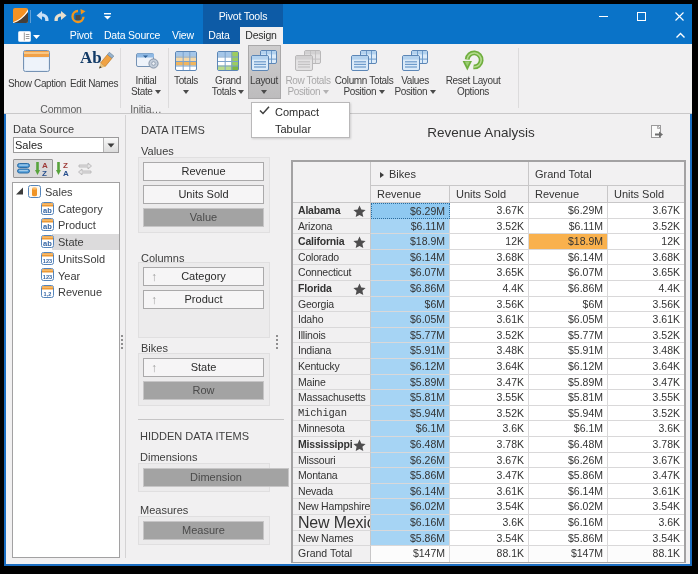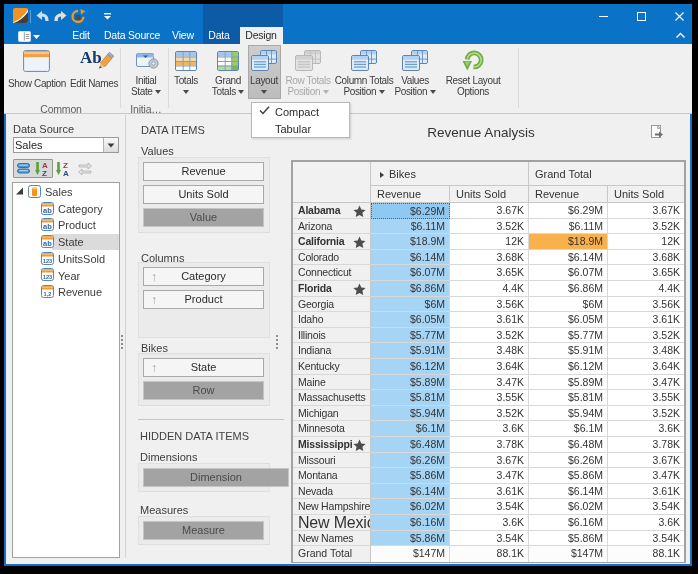--- a/index.html
+++ b/index.html
@@ -43,39 +43,40 @@
       <svg class="abs" style="left:66px;top:5px" width="16" height="15">
         <rect x="5.5" y="6" width="5" height="5" fill="#4c4c4c"></rect>
         <path d="M8 2 A5.5 5.5 0 1 0 13.5 7.8" stroke="#f3971d" stroke-width="2.3" fill="none"></path>
         <polygon points="10.5,0 15.5,2.3 11,5.5" fill="#f3971d"></polygon>
       </svg>
       <svg class="abs" style="left:99px;top:9px" width="9" height="7">
         <rect x="1" y="0" width="7" height="1.4" fill="#fff"></rect>
         <polygon points="1,3 8,3 4.5,6.5" fill="#fff"></polygon>
       </svg>
       <div class="abs" style="left:199px;top:0;width:80px;height:23px;background:#0d5ba6"></div>
+      <div class="abs" style="left:199px;top:0;width:80px;height:23px;line-height:24px;font-size:10.5px;letter-spacing:-0.2px;color:#fff;text-align:center">Pivot Tools</div>
       <div class="abs" style="left:595px;top:12px;width:9px;height:1px;background:#fff"></div>
       <div class="abs" style="left:633px;top:8px;width:9px;height:9px;border:1px solid #fff"></div>
       <svg class="abs" style="left:671px;top:8px" width="9" height="9">
         <path d="M0.5 0.5 L8.5 8.5 M8.5 0.5 L0.5 8.5" stroke="#fff" stroke-width="1.1"></path>
       </svg>
       <div class="tabrow"></div>
       <div class="abs" style="left:199px;top:23px;width:37px;height:17px;background:#0d5ba6"></div>
       <div class="abs" style="left:236px;top:23px;width:43px;height:17px;background:#f1f0f1"></div>
       <svg class="abs" style="left:14px;top:27px" width="13" height="11">
         <rect x="0.5" y="0.5" width="12" height="10" rx="1" fill="#fff" stroke="#cfe2f4"></rect>
         <rect x="5.8" y="1.5" width="1" height="8" fill="#9b9b9b"></rect>
         <rect x="7.8" y="3" width="3.6" height="1" fill="#9b9b9b"></rect>
         <rect x="7.8" y="5" width="3.6" height="1" fill="#9b9b9b"></rect>
         <rect x="7.8" y="7" width="3.6" height="1" fill="#9b9b9b"></rect>
       </svg>
       <svg class="abs" style="left:29px;top:31px" width="7" height="5">
         <polygon points="0,0 7,0 3.5,4" fill="#fff"></polygon>
       </svg>
-      <div class="tabtxt" style="left:32px;width:90px;color:#fff">Edit</div>
+      <div class="tabtxt" style="left:32px;width:90px;color:#fff">Pivot</div>
       <div class="tabtxt" style="left:83px;width:90px;color:#fff">Data Source</div>
       <div class="tabtxt" style="left:134px;width:90px;color:#fff">View</div>
       <div class="tabtxt" style="left:170px;width:90px;color:#fff">Data</div>
       <div class="tabtxt" style="left:212px;width:90px;color:#2b2b2b">Design</div>
       <svg class="abs" style="left:671px;top:28px" width="11" height="7">
         <path d="M1.5 5.5 L5.5 1.5 L9.5 5.5" stroke="#fff" stroke-width="1.4" fill="none"></path>
       </svg>
       <div class="ribbon"></div>
       <div class="abs" style="left:244px;top:41px;width:33px;height:54px;background:linear-gradient(#cecdce,#bdbcbd);border:1px solid #a9a8a9"></div>
       <svg class="abs" style="left:19px;top:46px" width="27" height="22">
@@ -395,21 +396,21 @@
       <div class="abs" style="left:289px;top:370.6px;width:78px;height:15.6px;background:#f1f0f1;font-size:10.5px;color:#333;line-height:15.6px;overflow:hidden;white-space:nowrap;letter-spacing:-0.2px;padding-left:5px;border-right:1px solid #c8c7c8;border-bottom:1px solid #d9d8d9;">Maine</div>
       <div class="abs" style="left:367px;top:370.6px;width:79px;height:15.6px;background:#a6d4f4;font-size:10.5px;color:#333;line-height:15.6px;overflow:hidden;white-space:nowrap;text-align:right;padding-right:4px;border-right:1px solid #d9d8d9;border-bottom:1px solid #d9d8d9;">$5.89M</div>
       <div class="abs" style="left:446px;top:370.6px;width:79px;height:15.6px;background:#fff;font-size:10.5px;color:#333;line-height:15.6px;overflow:hidden;white-space:nowrap;text-align:right;padding-right:4px;border-right:1px solid #d9d8d9;border-bottom:1px solid #d9d8d9;">3.47K</div>
       <div class="abs" style="left:525px;top:370.6px;width:79px;height:15.6px;background:#fff;font-size:10.5px;color:#333;line-height:15.6px;overflow:hidden;white-space:nowrap;text-align:right;padding-right:4px;border-right:1px solid #d9d8d9;border-bottom:1px solid #d9d8d9;">$5.89M</div>
       <div class="abs" style="left:604px;top:370.6px;width:76px;height:15.6px;background:#fff;font-size:10.5px;color:#333;line-height:15.6px;overflow:hidden;white-space:nowrap;text-align:right;padding-right:4px;border-bottom:1px solid #d9d8d9;">3.47K</div>
       <div class="abs" style="left:289px;top:386.2px;width:78px;height:15.6px;background:#f1f0f1;font-size:10.5px;color:#333;line-height:15.6px;overflow:hidden;white-space:nowrap;letter-spacing:-0.2px;padding-left:5px;border-right:1px solid #c8c7c8;border-bottom:1px solid #d9d8d9;">Massachusetts</div>
       <div class="abs" style="left:367px;top:386.2px;width:79px;height:15.6px;background:#a6d4f4;font-size:10.5px;color:#333;line-height:15.6px;overflow:hidden;white-space:nowrap;text-align:right;padding-right:4px;border-right:1px solid #d9d8d9;border-bottom:1px solid #d9d8d9;">$5.81M</div>
       <div class="abs" style="left:446px;top:386.2px;width:79px;height:15.6px;background:#fff;font-size:10.5px;color:#333;line-height:15.6px;overflow:hidden;white-space:nowrap;text-align:right;padding-right:4px;border-right:1px solid #d9d8d9;border-bottom:1px solid #d9d8d9;">3.55K</div>
       <div class="abs" style="left:525px;top:386.2px;width:79px;height:15.6px;background:#fff;font-size:10.5px;color:#333;line-height:15.6px;overflow:hidden;white-space:nowrap;text-align:right;padding-right:4px;border-right:1px solid #d9d8d9;border-bottom:1px solid #d9d8d9;">$5.81M</div>
       <div class="abs" style="left:604px;top:386.2px;width:76px;height:15.6px;background:#fff;font-size:10.5px;color:#333;line-height:15.6px;overflow:hidden;white-space:nowrap;text-align:right;padding-right:4px;border-bottom:1px solid #d9d8d9;">3.55K</div>
-      <div class="abs" style="left:289px;top:401.79999999999995px;width:78px;height:15.6px;background:#f1f0f1;font-size:10.5px;color:#333;line-height:15.6px;overflow:hidden;white-space:nowrap;letter-spacing:-0.2px;padding-left:5px;border-right:1px solid #c8c7c8;border-bottom:1px solid #d9d8d9;">Michigan</div>
+      <div class="abs" style="left:289px;top:401.79999999999995px;width:78px;height:15.6px;background:#f1f0f1;font-size:10.5px;color:#333;line-height:15.6px;overflow:hidden;white-space:nowrap;letter-spacing:-0.2px;padding-left:5px;border-right:1px solid #c8c7c8;border-bottom:1px solid #d9d8d9;font-family:Liberation Mono, monospace;">Michigan</div>
       <div class="abs" style="left:367px;top:401.79999999999995px;width:79px;height:15.6px;background:#a6d4f4;font-size:10.5px;color:#333;line-height:15.6px;overflow:hidden;white-space:nowrap;text-align:right;padding-right:4px;border-right:1px solid #d9d8d9;border-bottom:1px solid #d9d8d9;">$5.94M</div>
       <div class="abs" style="left:446px;top:401.79999999999995px;width:79px;height:15.6px;background:#fff;font-size:10.5px;color:#333;line-height:15.6px;overflow:hidden;white-space:nowrap;text-align:right;padding-right:4px;border-right:1px solid #d9d8d9;border-bottom:1px solid #d9d8d9;">3.52K</div>
       <div class="abs" style="left:525px;top:401.79999999999995px;width:79px;height:15.6px;background:#fff;font-size:10.5px;color:#333;line-height:15.6px;overflow:hidden;white-space:nowrap;text-align:right;padding-right:4px;border-right:1px solid #d9d8d9;border-bottom:1px solid #d9d8d9;">$5.94M</div>
       <div class="abs" style="left:604px;top:401.79999999999995px;width:76px;height:15.6px;background:#fff;font-size:10.5px;color:#333;line-height:15.6px;overflow:hidden;white-space:nowrap;text-align:right;padding-right:4px;border-bottom:1px solid #d9d8d9;">3.52K</div>
       <div class="abs" style="left:289px;top:417.4px;width:78px;height:15.6px;background:#f1f0f1;font-size:10.5px;color:#333;line-height:15.6px;overflow:hidden;white-space:nowrap;letter-spacing:-0.2px;padding-left:5px;border-right:1px solid #c8c7c8;border-bottom:1px solid #d9d8d9;">Minnesota</div>
       <div class="abs" style="left:367px;top:417.4px;width:79px;height:15.6px;background:#a6d4f4;font-size:10.5px;color:#333;line-height:15.6px;overflow:hidden;white-space:nowrap;text-align:right;padding-right:4px;border-right:1px solid #d9d8d9;border-bottom:1px solid #d9d8d9;">$6.1M</div>
       <div class="abs" style="left:446px;top:417.4px;width:79px;height:15.6px;background:#fff;font-size:10.5px;color:#333;line-height:15.6px;overflow:hidden;white-space:nowrap;text-align:right;padding-right:4px;border-right:1px solid #d9d8d9;border-bottom:1px solid #d9d8d9;">3.6K</div>
       <div class="abs" style="left:525px;top:417.4px;width:79px;height:15.6px;background:#fff;font-size:10.5px;color:#333;line-height:15.6px;overflow:hidden;white-space:nowrap;text-align:right;padding-right:4px;border-right:1px solid #d9d8d9;border-bottom:1px solid #d9d8d9;">$6.1M</div>
       <div class="abs" style="left:604px;top:417.4px;width:76px;height:15.6px;background:#fff;font-size:10.5px;color:#333;line-height:15.6px;overflow:hidden;white-space:nowrap;text-align:right;padding-right:4px;border-bottom:1px solid #d9d8d9;">3.6K</div>
       <div class="abs" style="left:289px;top:433.0px;width:78px;height:15.6px;background:#f1f0f1;font-size:10.5px;color:#333;line-height:15.6px;overflow:hidden;white-space:nowrap;letter-spacing:-0.2px;padding-left:5px;font-weight:bold;border-right:1px solid #c8c7c8;border-bottom:1px solid #d9d8d9;">Mississippi<svg width="13" height="13" style="position:absolute;right:4px;top:1.5px">

